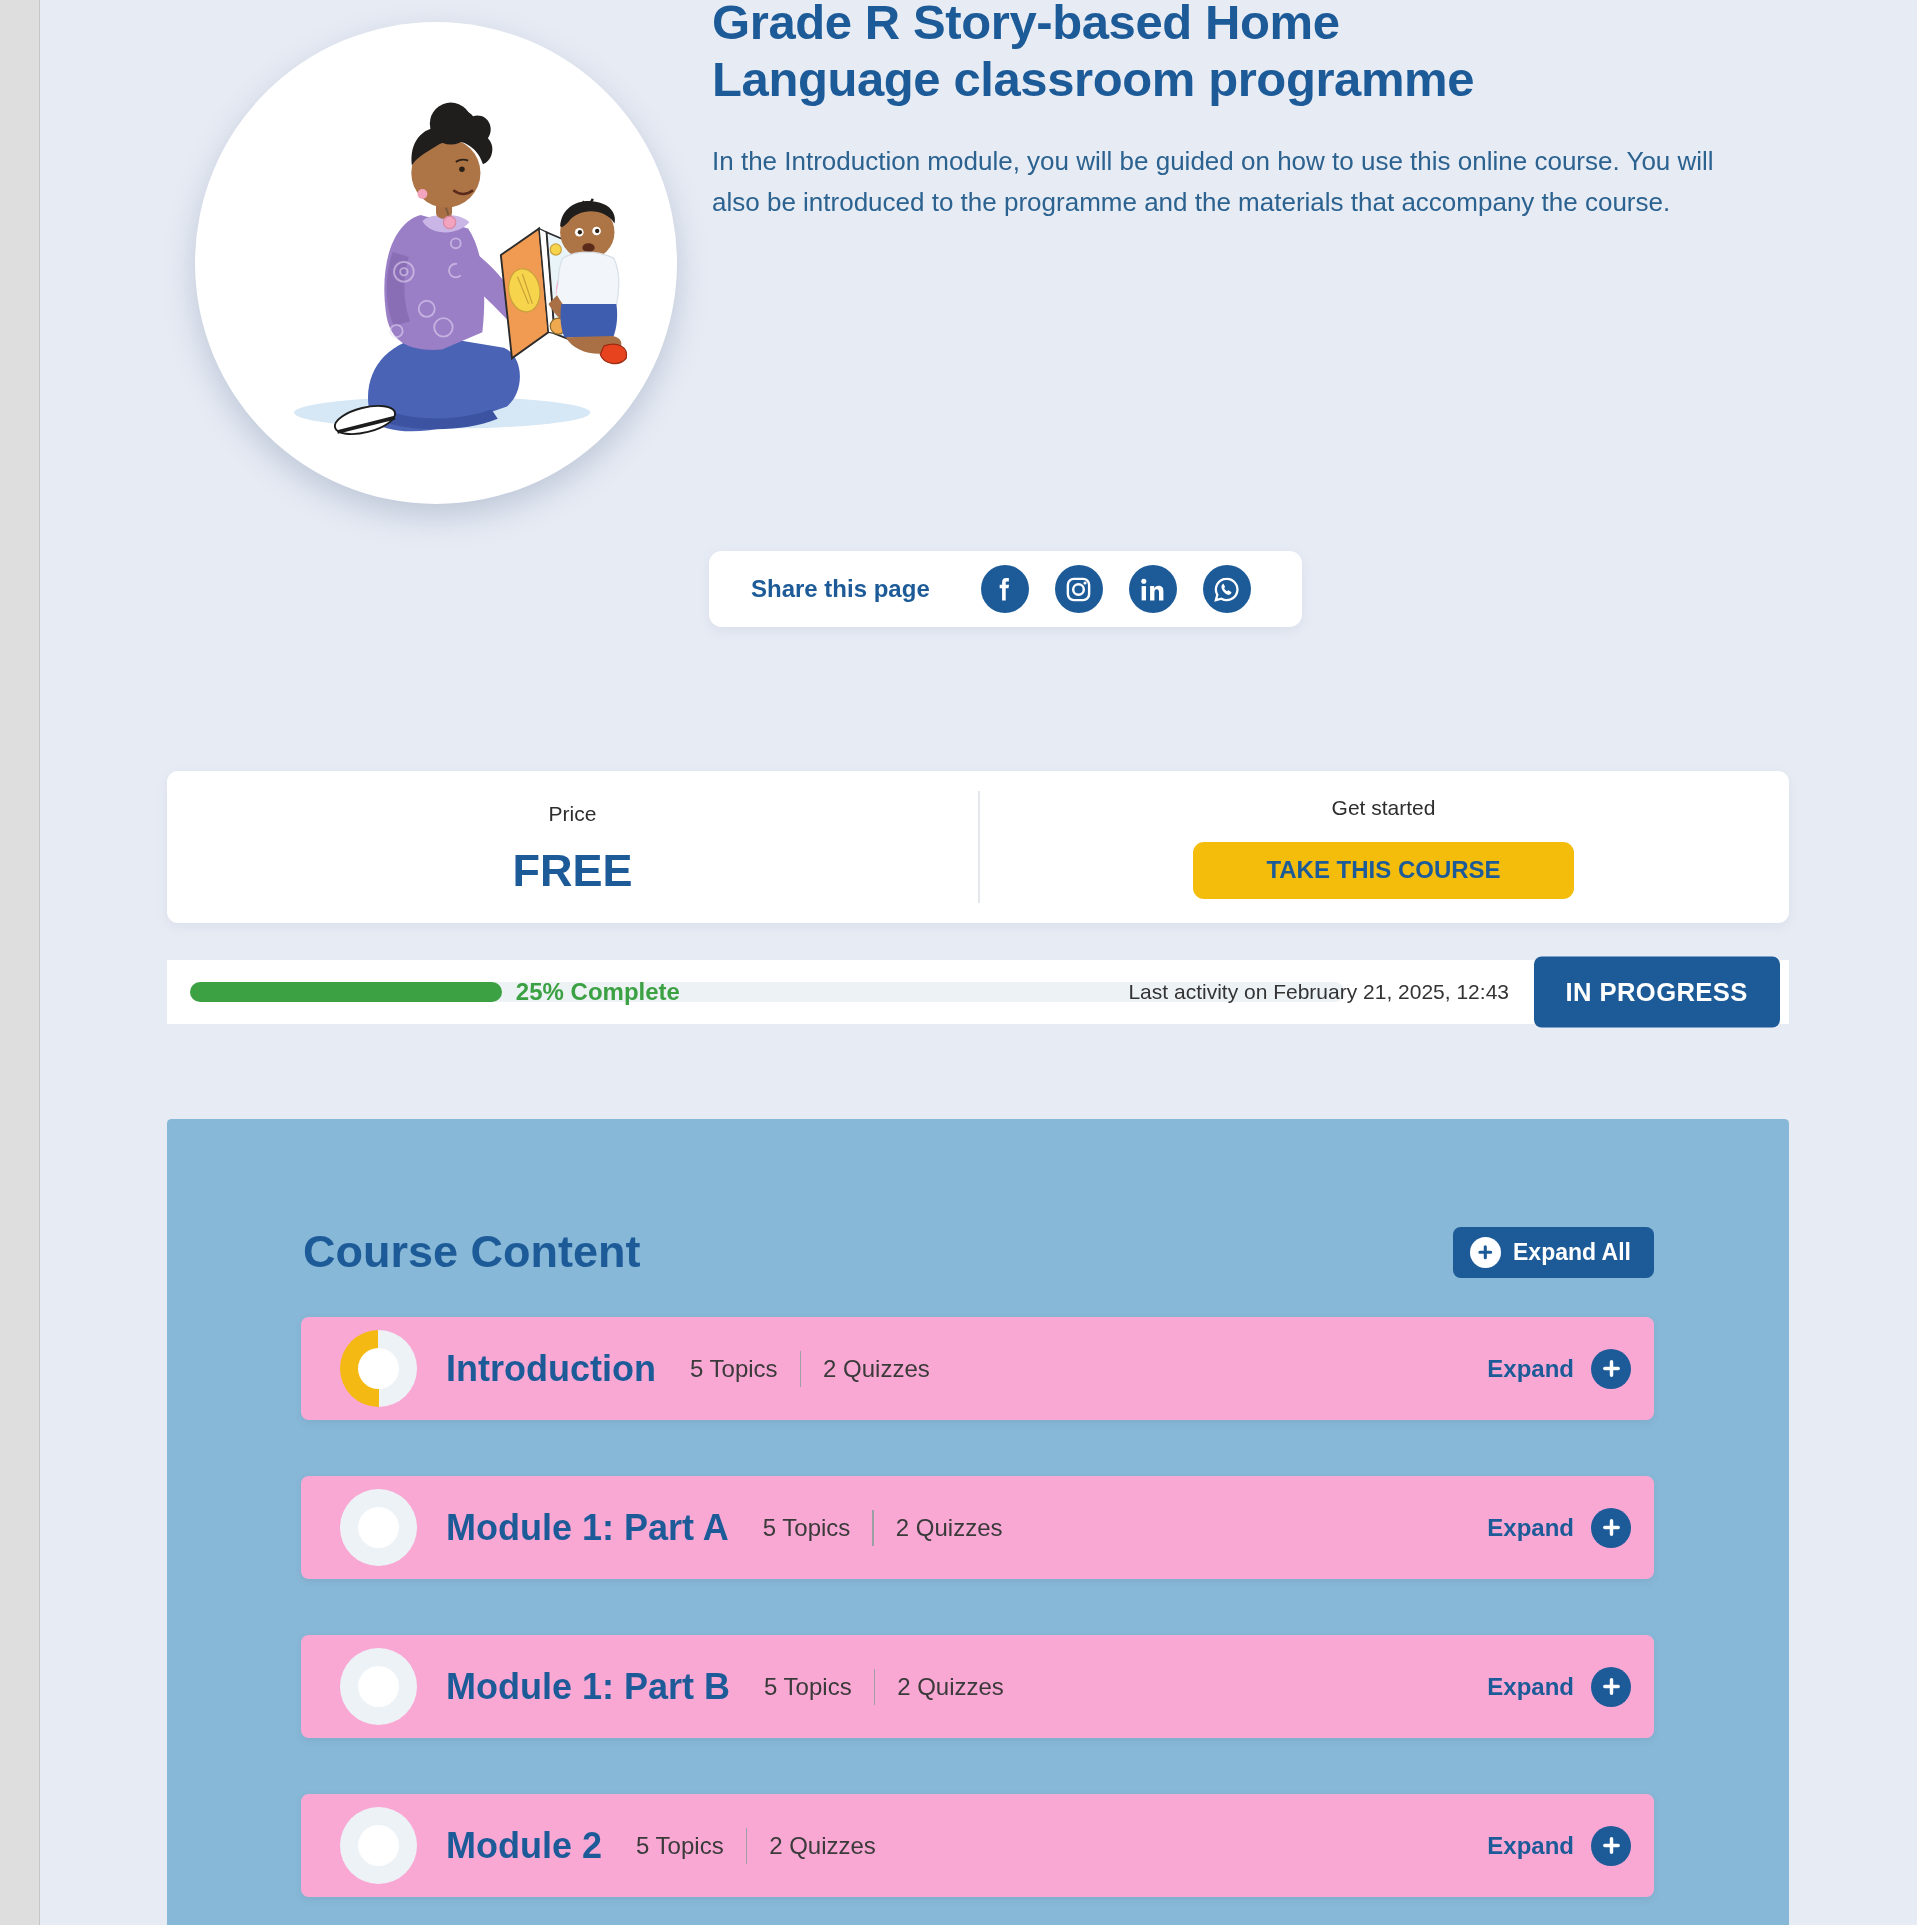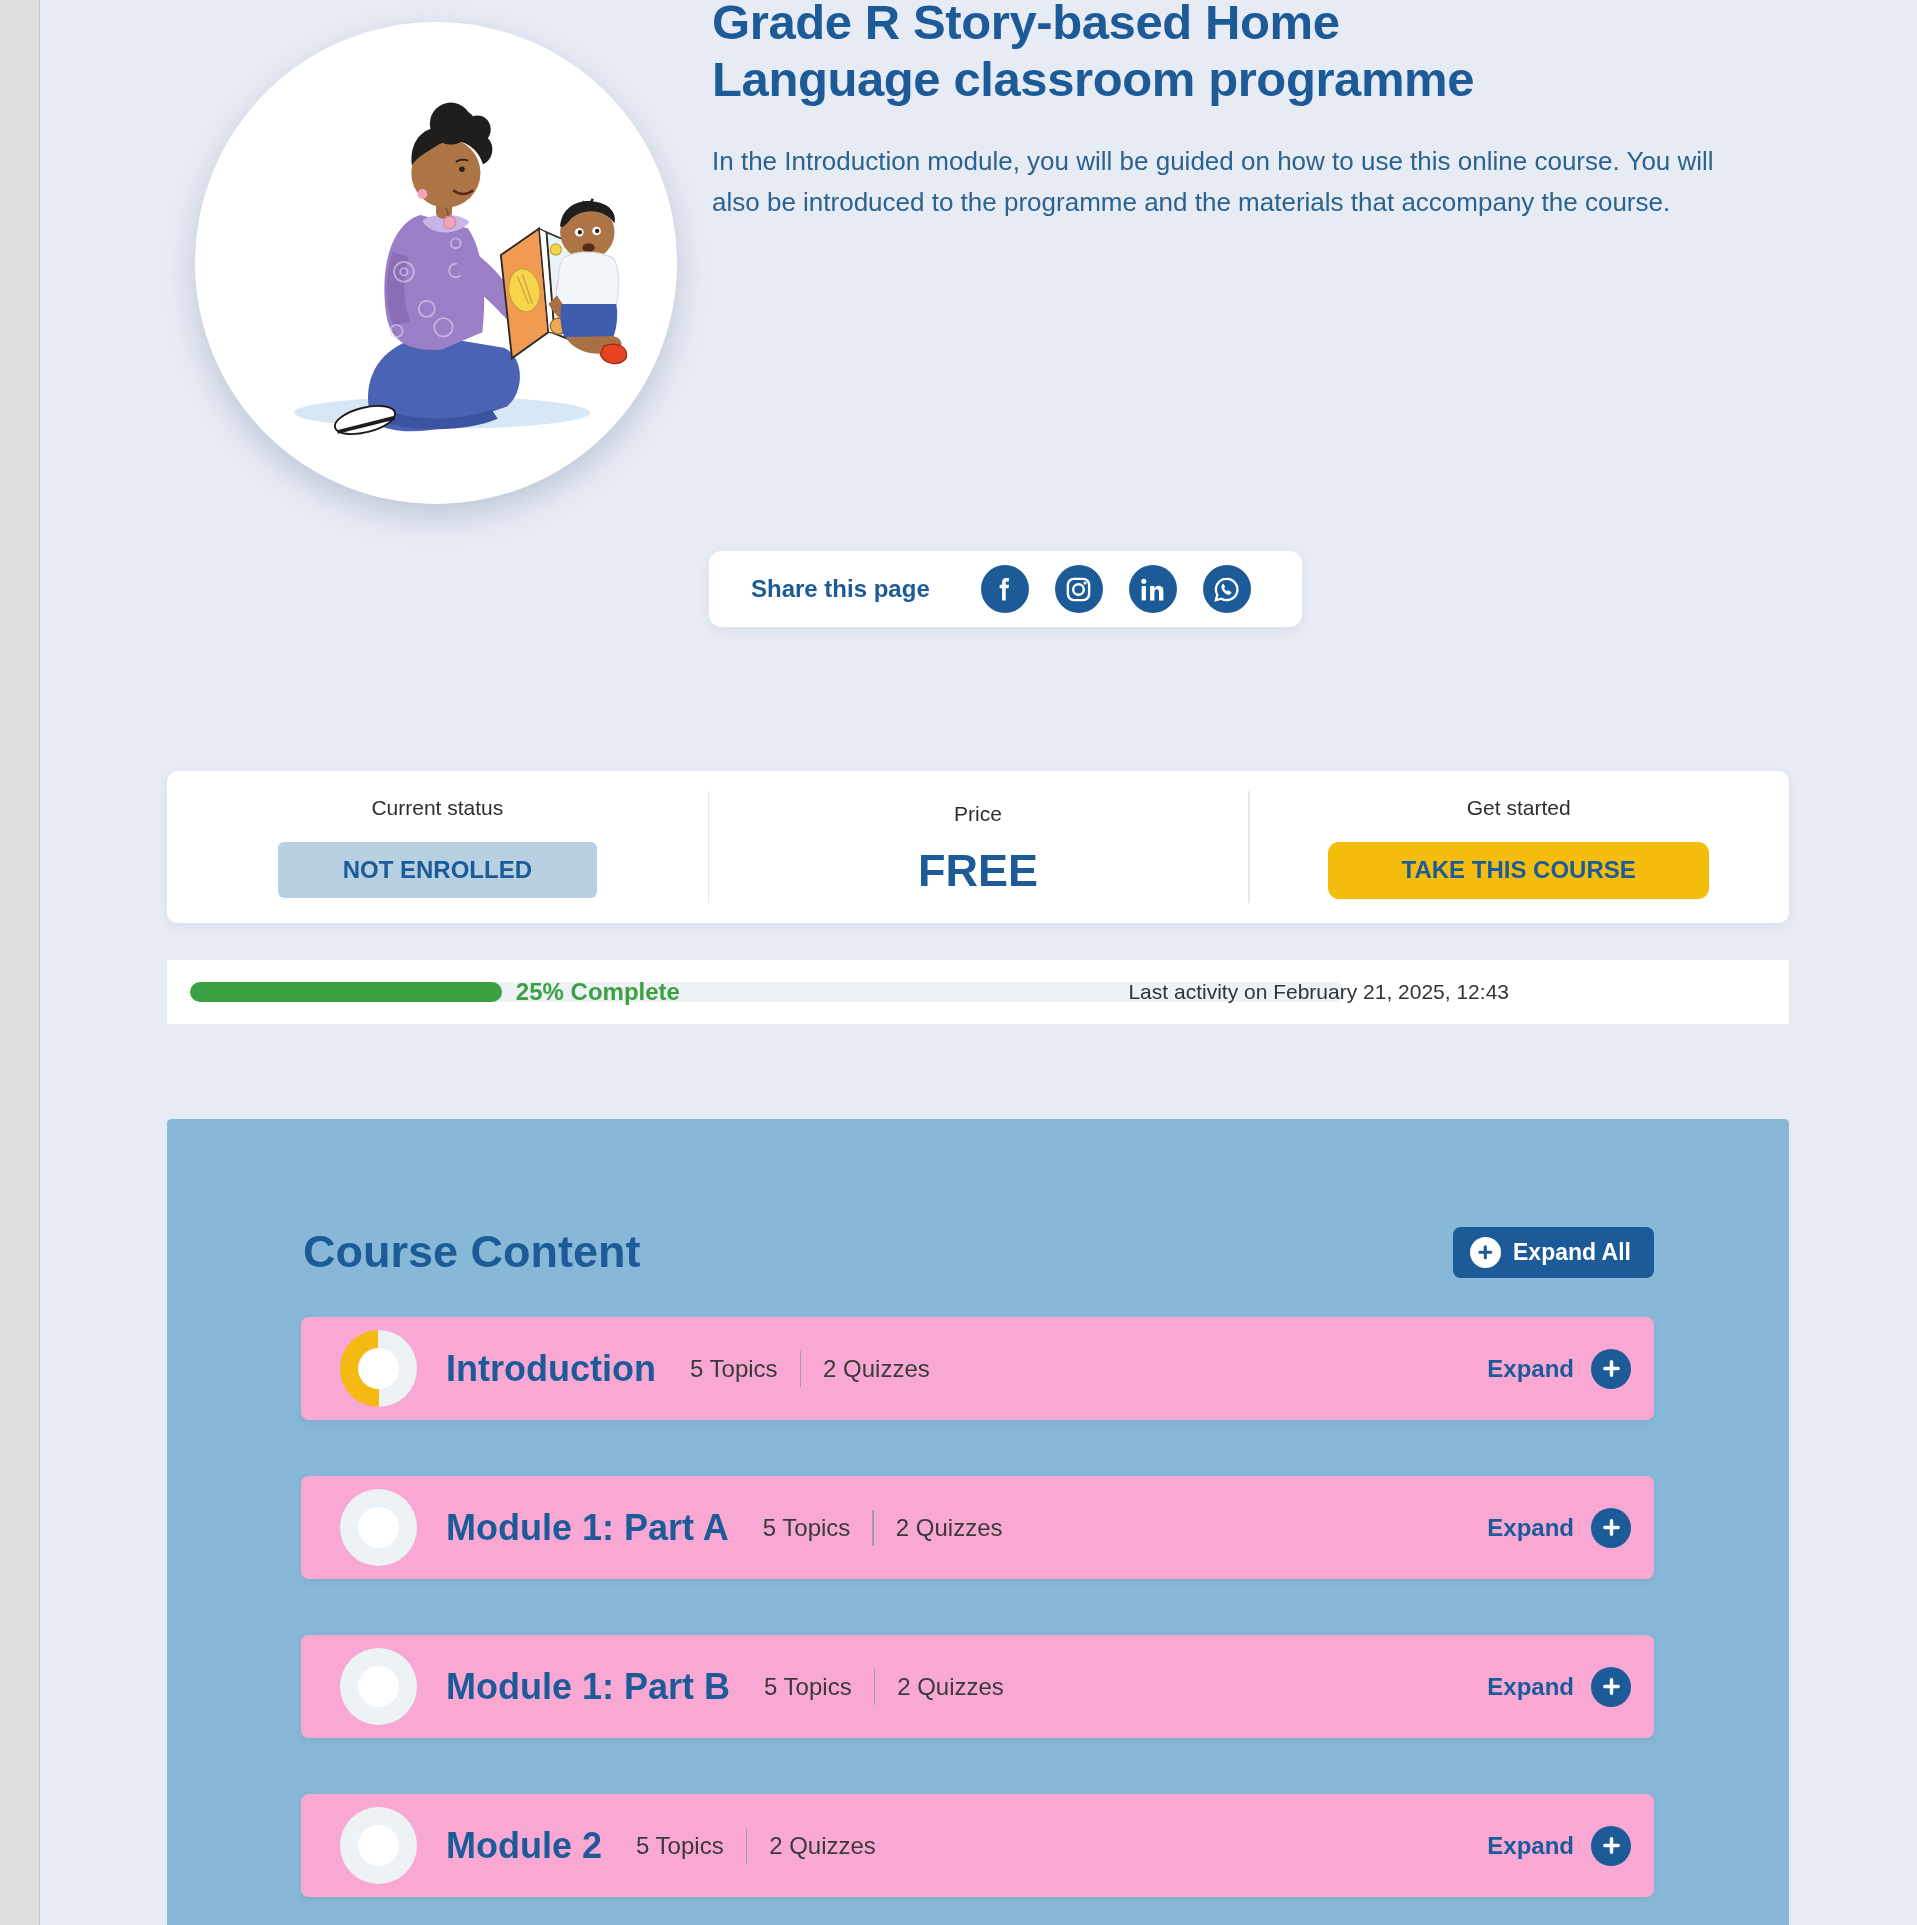--- a/index.html
+++ b/index.html
@@ -220,39 +220,36 @@
   <span class="social">
     <svg viewBox="0 0 24 24">
       <path d="M12 3.2a8.8 8.8 0 0 0-7.6 13.2L3.2 20.8l4.6-1.2A8.8 8.8 0 1 0 12 3.2z" fill="none" stroke="#fff" stroke-width="1.9"></path>
       <path fill="#fff" d="M9 7.6c-.6.3-1.2 1-1.2 1.9-.1 2.2 1.9 5.4 4.9 6.7 1.1.5 2.1.3 2.7-.4l.6-.9c.2-.3.1-.7-.2-.9l-1.9-1.2c-.3-.2-.7-.1-.9.2l-.4.5c-1.1-.5-2.2-1.6-2.6-2.7l.5-.4c.3-.2.4-.6.2-.9l-1-1.9c-.2-.3-.6-.4-.9-.2z"></path>
     </svg>
   </span>
 </div>
 
 <div class="status-card">
   <div class="status-col">
-    <span class="status-label">Current status</span>
-    <span class="status-pill">NOT ENROLLED</span>
-  </div>
-  <div class="status-col">
     <span class="status-label">Price</span>
     <span class="price-value">FREE</span>
   </div>
   <div class="status-col">
     <span class="status-label">Get started</span>
     <button class="cta-button">TAKE THIS COURSE</button>
   </div>
 </div>
 
 <div class="progress-row">
   <div class="progress-track">
     <div class="progress-fill" style="width: 27%;"></div>
     <span class="progress-pct" style="left: calc(27% + 14px);">25% Complete</span>
   </div>
   <span class="last-activity">Last activity on February 21, 2025, 12:43</span>
+  <span class="in-progress">IN PROGRESS</span>
 </div>
 
 <div class="content-panel">
   <div class="panel-header">
     <h2>Course Content</h2>
     <button class="expand-all">
       <span class="circle-plus">
         <svg viewBox="0 0 24 24">
             <path d="M12 5v14M5 12h14" stroke="#1d5b98" stroke-width="4" stroke-linecap="round"></path>
           </svg>

